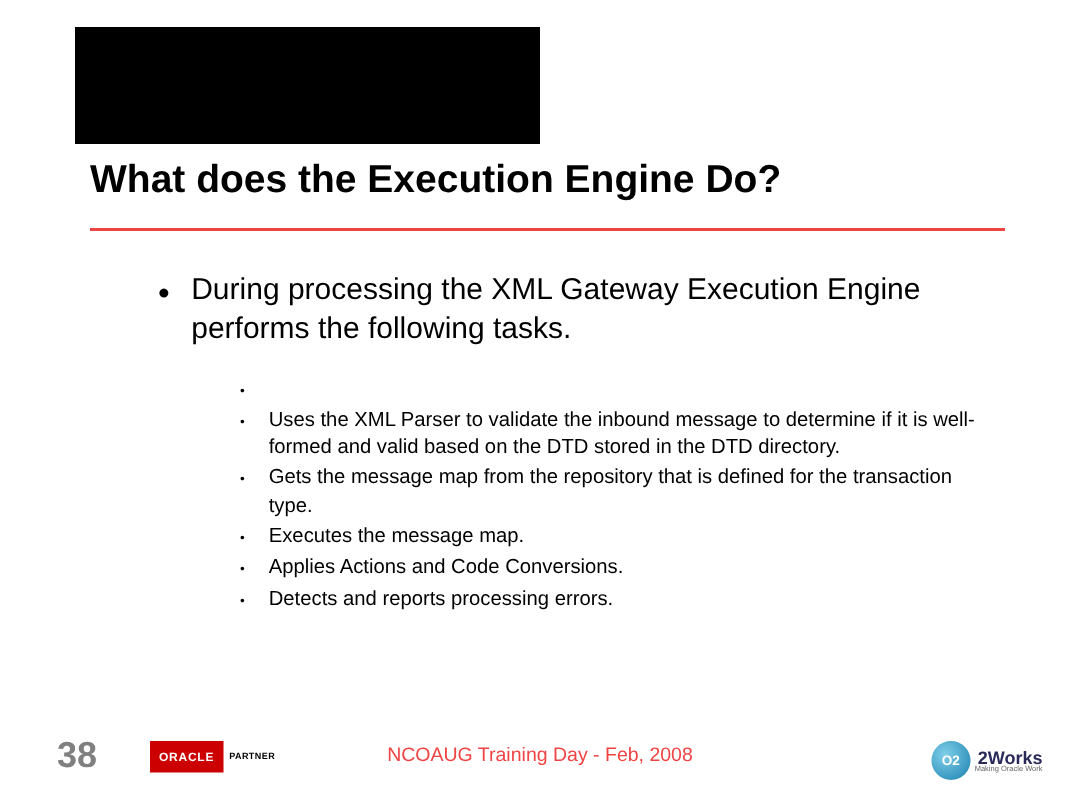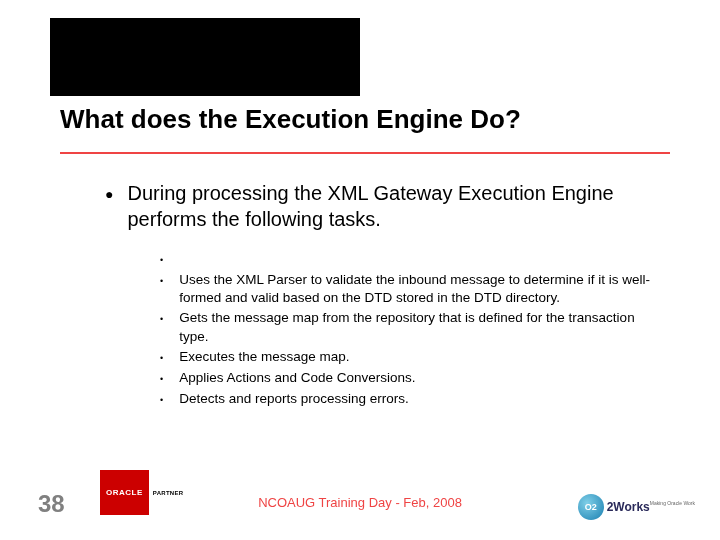--- a/index.html
+++ b/index.html
@@ -99,21 +99,21 @@
     left: 100px;
     display: flex;
     align-items: center;
     gap: 4px;
   }
   .oracle-box {
     background: #cc0000;
     color: #ffffff;
     font-size: 8px;
     font-weight: bold;
-    padding: 18px 6px;
+    padding: 6px 6px;
     letter-spacing: 0.5px;
   }
   .oracle-partner {
     font-size: 6px;
     font-weight: bold;
     color: #000000;
     letter-spacing: 0.3px;
   }
   .o2works-logo {
     position: absolute;
@@ -131,21 +131,21 @@
     background: radial-gradient(circle at 35% 35%, #7fcfe8, #1a7fb0);
     display: flex;
     align-items: center;
     justify-content: center;
     color: #ffffff;
     font-size: 9px;
     font-weight: bold;
   }
   .o2-text {
     display: flex;
-    flex-direction: row;
+    flex-direction: column;
     line-height: 1;
   }
   .o2-text .main {
     font-size: 12px;
     font-weight: bold;
     color: #2a2a5a;
   }
   .o2-text .sub {
     font-size: 5px;
     color: #666666;

